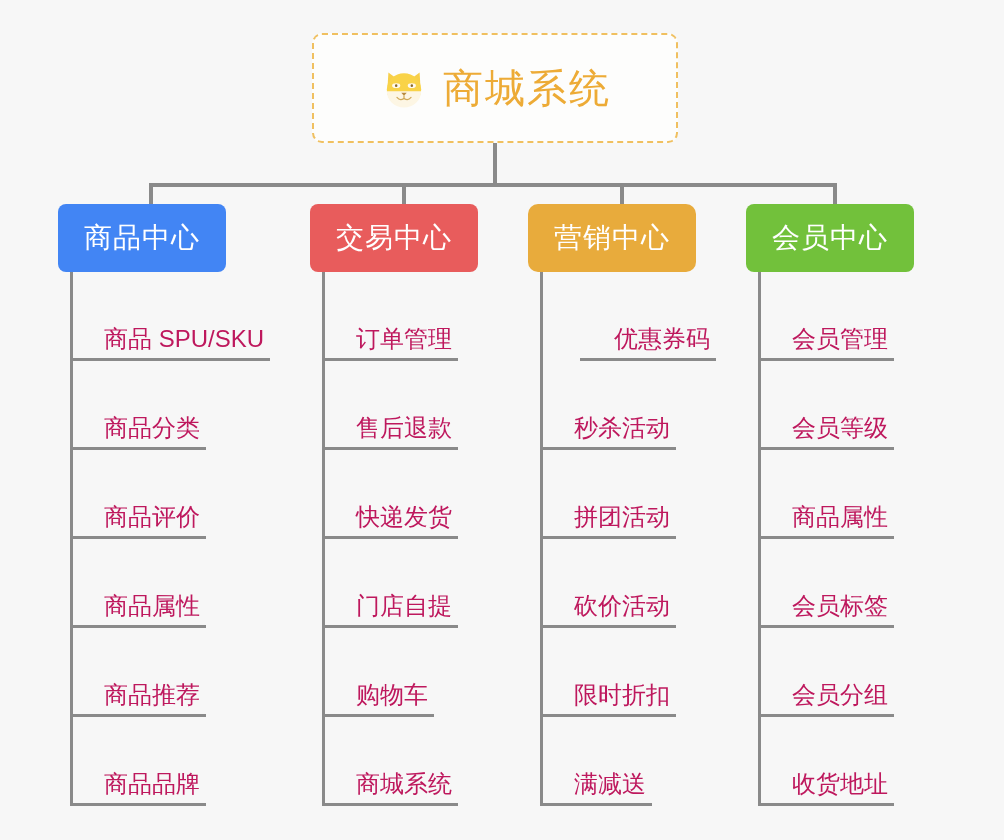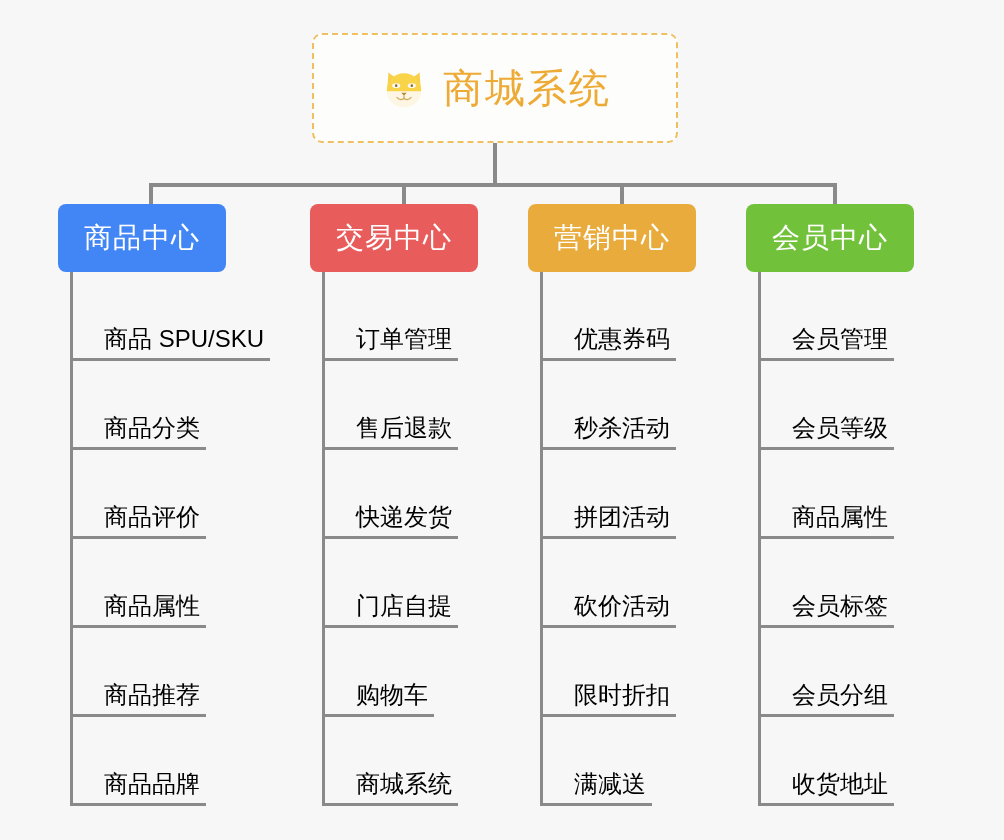--- a/index.html
+++ b/index.html
@@ -103,21 +103,21 @@
   }
   .leaf {
     position: relative;
     height: 89px;
     display: flex;
     align-items: flex-end;
     box-sizing: border-box;
   }
   .leaf-label {
     font-size: 24px;
-    color: #000000;
+    color: #be185d;
     white-space: nowrap;
     padding: 0 6px 6px 34px;
     border-bottom: 3px solid #8a8a8a;
     display: block;
     line-height: 1.1;
   }
 </style>
 </head>
 <body>
 
@@ -207,27 +207,27 @@
       <li class="leaf">
           <span class="leaf-label" style="border-bottom-color: rgb(138, 138, 138);">购物车</span>
         </li>
       <li class="leaf">
           <span class="leaf-label" style="border-bottom-color: rgb(138, 138, 138);">商城系统</span>
         </li>
     </ul>
   </div>
 
   <div class="branch" style="left:528px;">
-    <div class="branch-header" style="background-color: rgb(232, 171, 60);">
+    <div class="branch-header" style="background-color: rgb(232, 171, 60); border-radius: 10px;">
       <span class="branch-header-label">营销中心</span>
     </div>
     <div class="spine" style="height: 534px; background: rgb(138, 138, 138);"></div>
     <ul class="leaf-list">
       <li class="leaf">
-          <span class="leaf-label" style="border-bottom-color: rgb(138, 138, 138);">优惠券码</span>
+          <span class="leaf-label" style="border-bottom-color: rgb(138, 138, 138); margin-left: 40px;">优惠券码</span>
         </li>
       <li class="leaf">
           <span class="leaf-label" style="border-bottom-color: rgb(138, 138, 138);">秒杀活动</span>
         </li>
       <li class="leaf">
           <span class="leaf-label" style="border-bottom-color: rgb(138, 138, 138);">拼团活动</span>
         </li>
       <li class="leaf">
           <span class="leaf-label" style="border-bottom-color: rgb(138, 138, 138);">砍价活动</span>
         </li>

